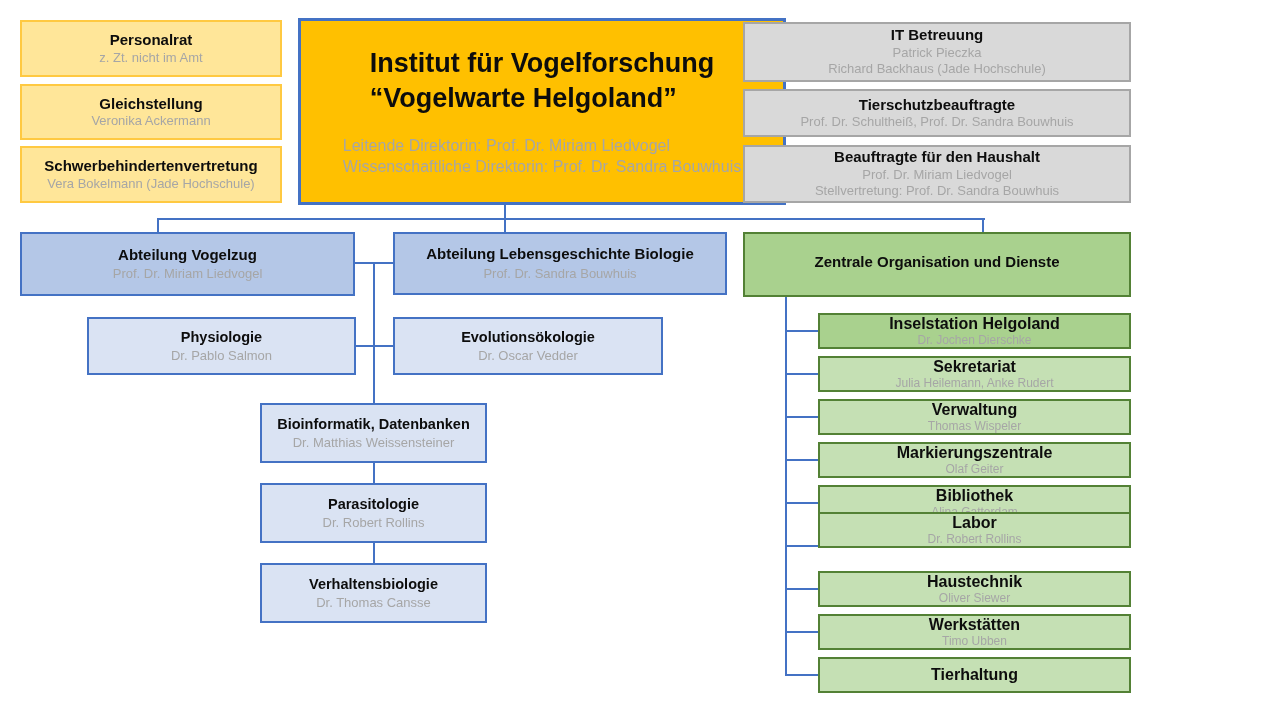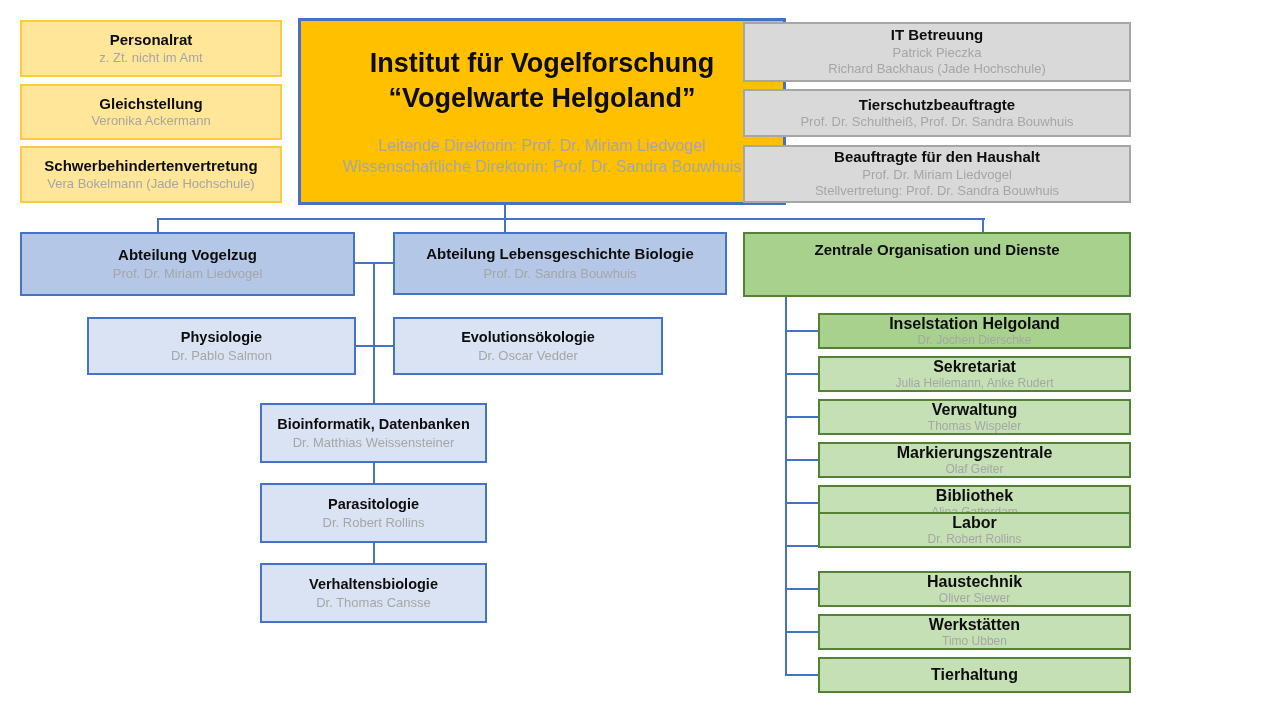--- a/index.html
+++ b/index.html
@@ -3,21 +3,21 @@
 <meta charset="utf-8">
 <style>
   html,body{margin:0;padding:0;background:#ffffff;}
   #canvas{
     position:relative;width:1280px;height:720px;background:#ffffff;overflow:hidden;
     font-family:"Liberation Sans", sans-serif;
   }
   .box{
     position:absolute;box-sizing:border-box;
     display:flex;flex-direction:column;justify-content:center;align-items:center;
-    text-align:center;line-height:1.25;
+    text-align:left;line-height:1.25;
   }
   .box .t{font-weight:bold;color:#0d0d0d;}
   .box .s{color:#a6a6a6;}
 
   .yellow{background:#FFE699;border:2px solid #FFC941;}
   .orange{background:#FFC000;border:3px solid #4472C4;}
   .gray{background:#D9D9D9;border:2px solid #A6A6A6;}
   .blue-dark{background:#B4C7E7;border:2px solid #4472C4;}
   .blue-light{background:#DAE3F3;border:2px solid #4472C4;}
   .green-dark{background:#A9D18E;border:2px solid #538135;}
@@ -28,21 +28,21 @@
 
   .dept .t{font-size:15px;}
   .dept .s{font-size:13px;margin-top:2px;}
 
   .rg .t{font-size:14.5px;}
   .rg .s{font-size:13px;margin-top:2px;}
 
   .unit .t{font-size:16px;line-height:1.2;}
   .unit .s{font-size:12px;line-height:1.2;}
 
-  .green-header{justify-content:flex-start;padding-top:7px;}
+  .green-header{justify-content:flex-start;padding-top:19px;}
   .green-header .t{font-size:15px;}
 
   .orange .org-title{font-weight:bold;color:#0d0d0d;font-size:27px;line-height:1.3;}
   .orange .org-sub{color:#a6a6a6;font-size:16px;line-height:1.3;margin-top:20px;}
 
   .line{position:absolute;background:#4472C4;}
 </style>
 </head>
 <body>
 

